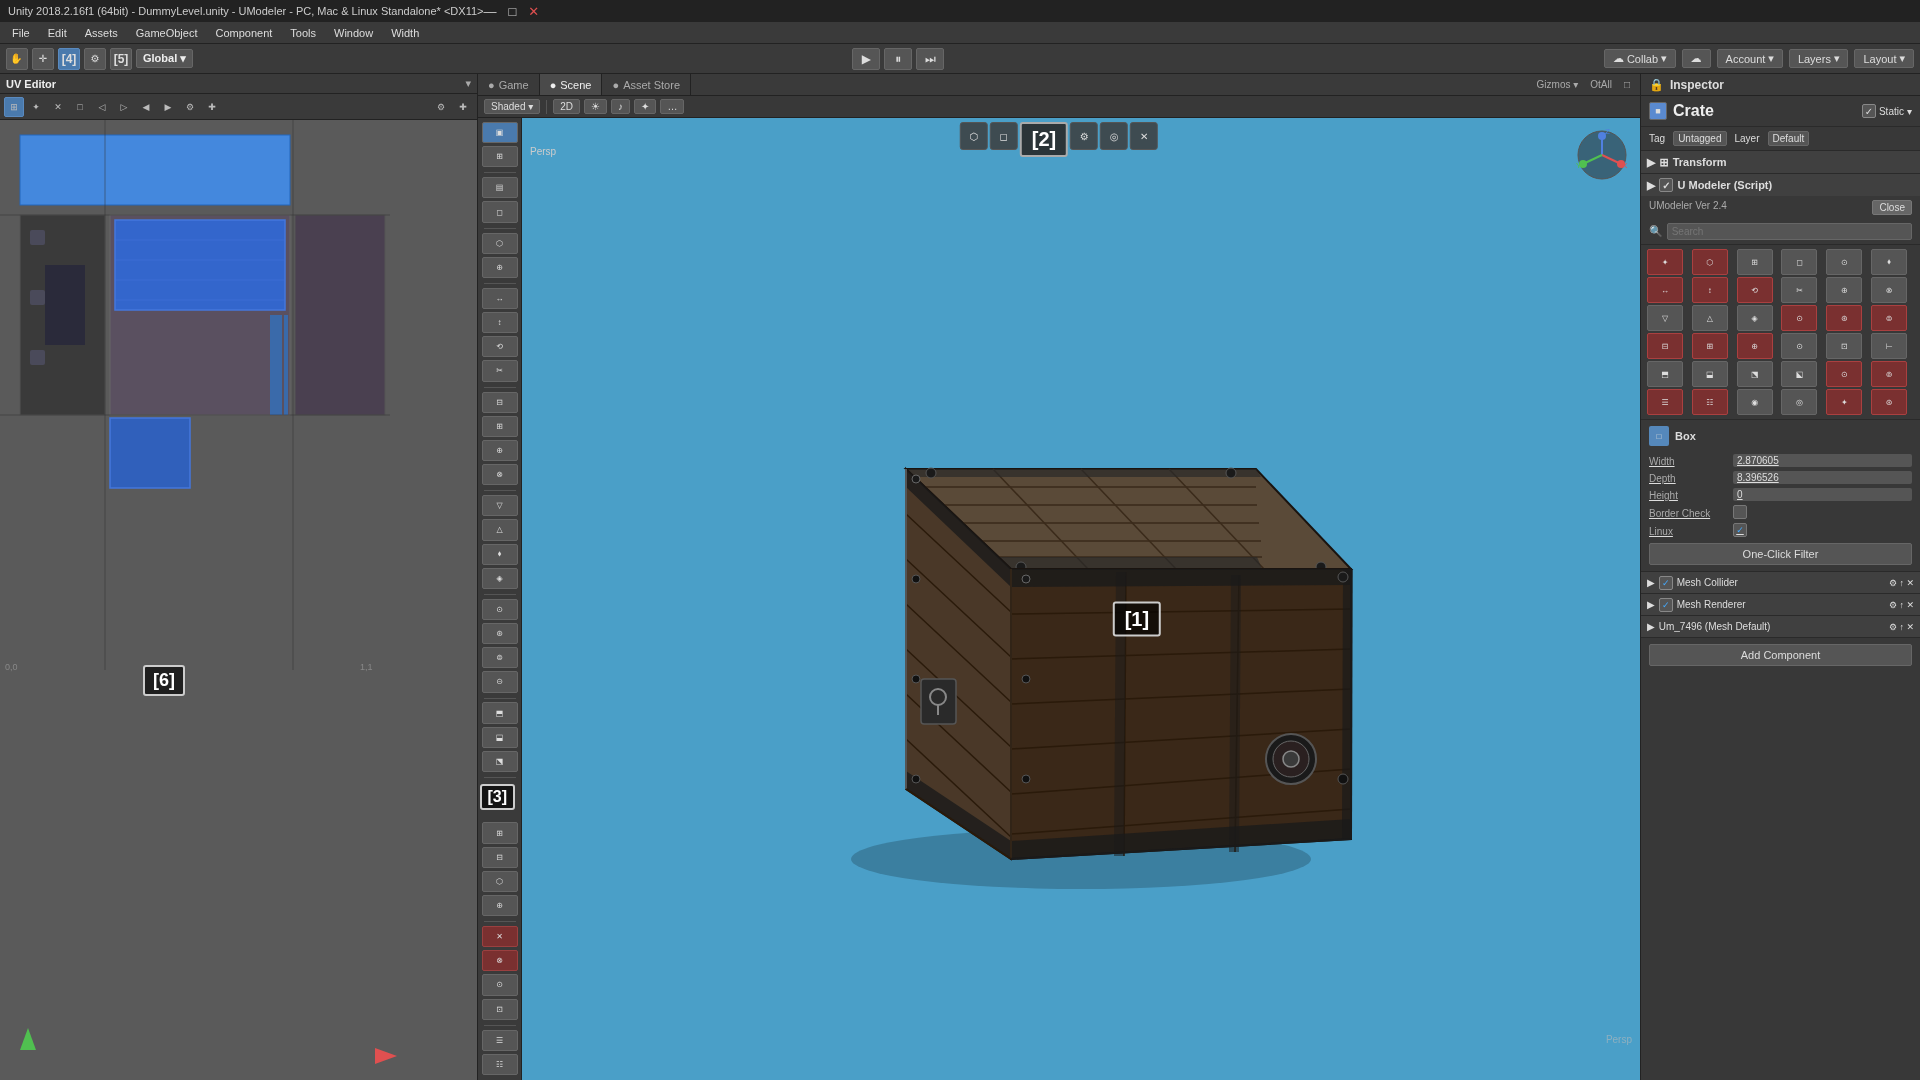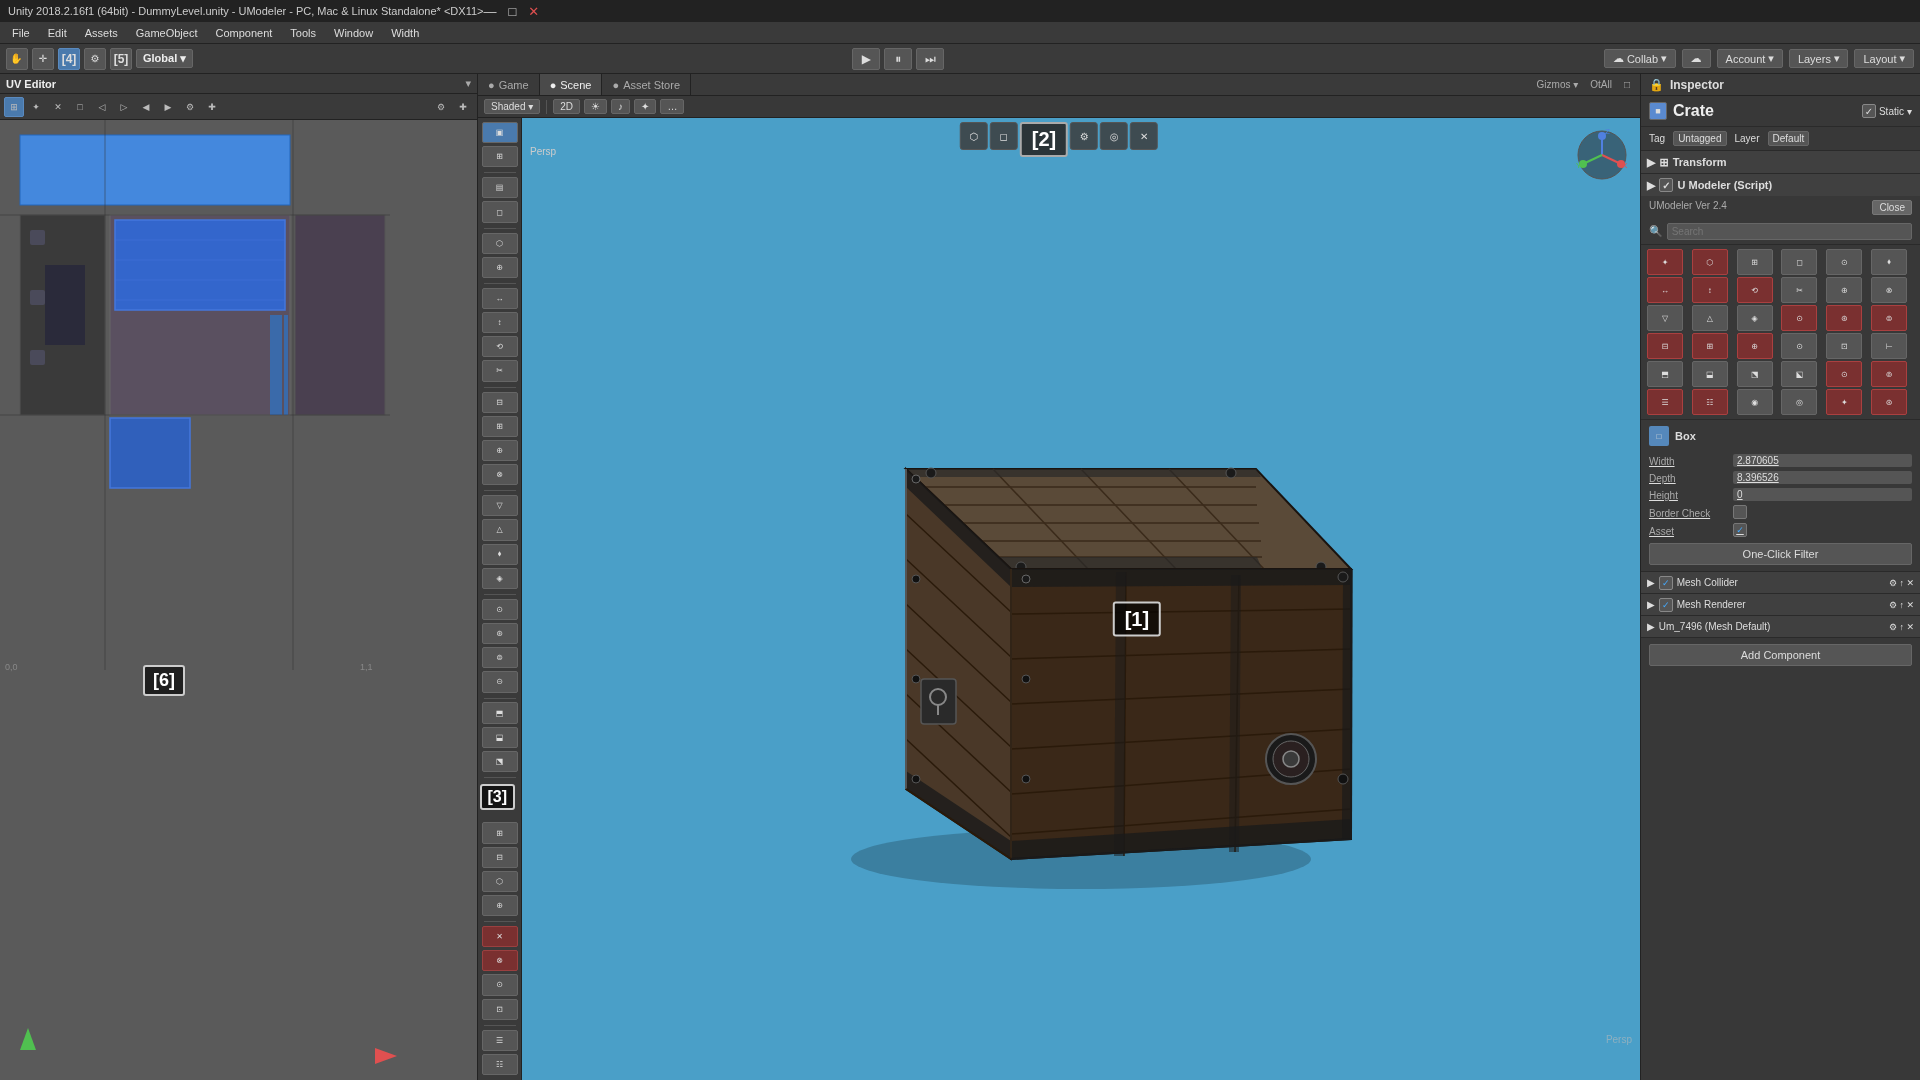--- a/index.html
+++ b/index.html
@@ -1079,21 +1079,21 @@
         <span class="field-label">Height</span>
         <input class="field-value" type="text" value="0" style="border: none; outline: none; background: rgb(85, 85, 85); color: rgb(221, 221, 221); width: 120px;">
       </div>
 
       <div class="field-row">
         <span class="field-label">Border Check</span>
         <div class="checkbox-field" style="background:#555;border-color:#777;width:14px;height:14px"></div>
       </div>
 
       <div class="field-row">
-        <span class="field-label">Asset</span>
+        <span class="field-label">Linux</span>
         <div class="checkbox-field checkbox-checked" style="background:#555;border-color:#777;width:14px;height:14px"></div>
       </div>
 
       <div class="one-click-btn">One-Click Filter</div>
     </div>
 
     <div class="component-row">
       <span>▶</span>
       <div class="checkbox-field checkbox-checked"></div>
       <span>Mesh Collider</span>

